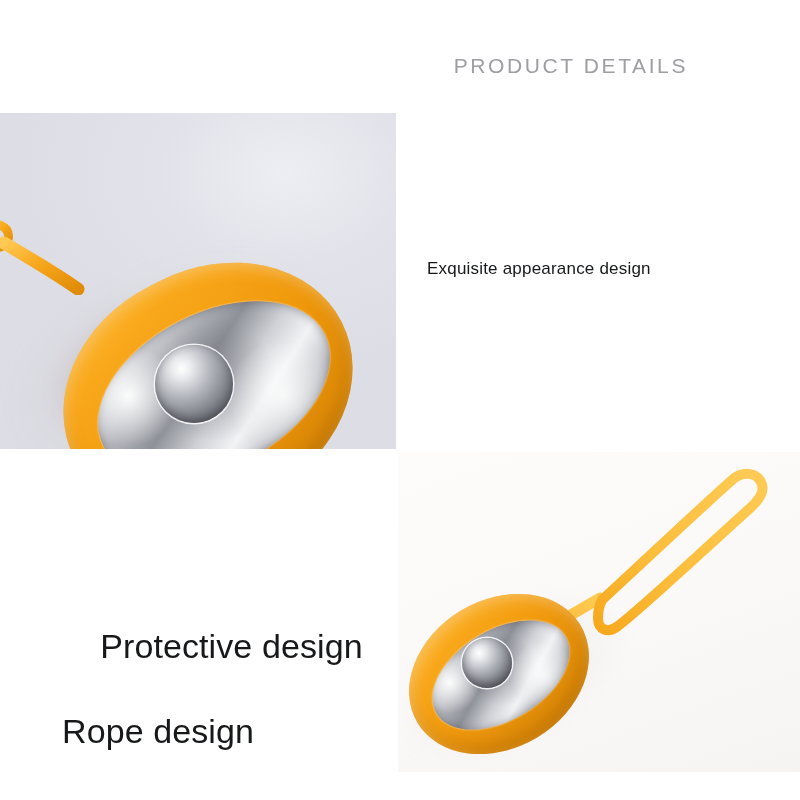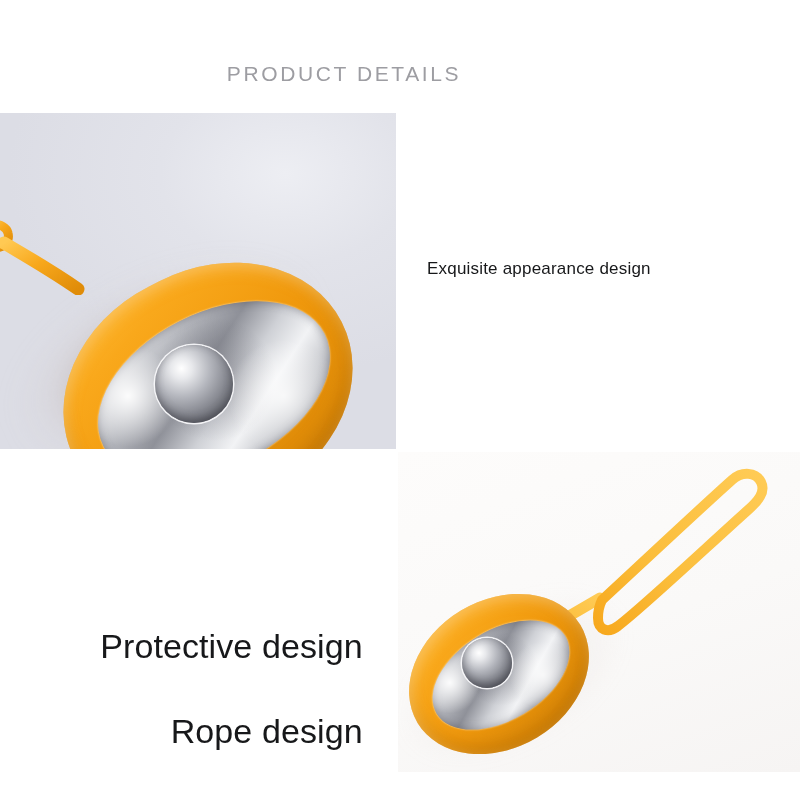--- a/index.html
+++ b/index.html
@@ -22,22 +22,21 @@
     height: 800px;
     background: #ffffff;
   }
 
   
   .header {
     position: absolute;
     left: 0;
     top: 54px;
     width: 688px;
-    text-align: center;
-    margin-top: 8px;
+    text-align: right;
   }
   .header-title {
     display: inline-block;
     font-family: "Liberation Sans", sans-serif;
     font-size: 21px;
     font-weight: 400;
     letter-spacing: 2.6px;
     color: #9d9da2;
     white-space: nowrap;
   }
@@ -243,21 +242,21 @@
     top: 258px;
     font-size: 17px;
     letter-spacing: 0.2px;
   }
   .caption-left {
     left: 62px;
     top: 582px;
     font-size: 34px;
     letter-spacing: 0.1px;
   }
-  .caption-left .line2 { display: block; text-align: right; }
+  .caption-left .line2 { display: block; }
 </style>
 </head>
 <body>
 
 <div class="page">
 
   <div class="header">
     <span class="header-title">PRODUCT DETAILS</span>
   </div>
 

